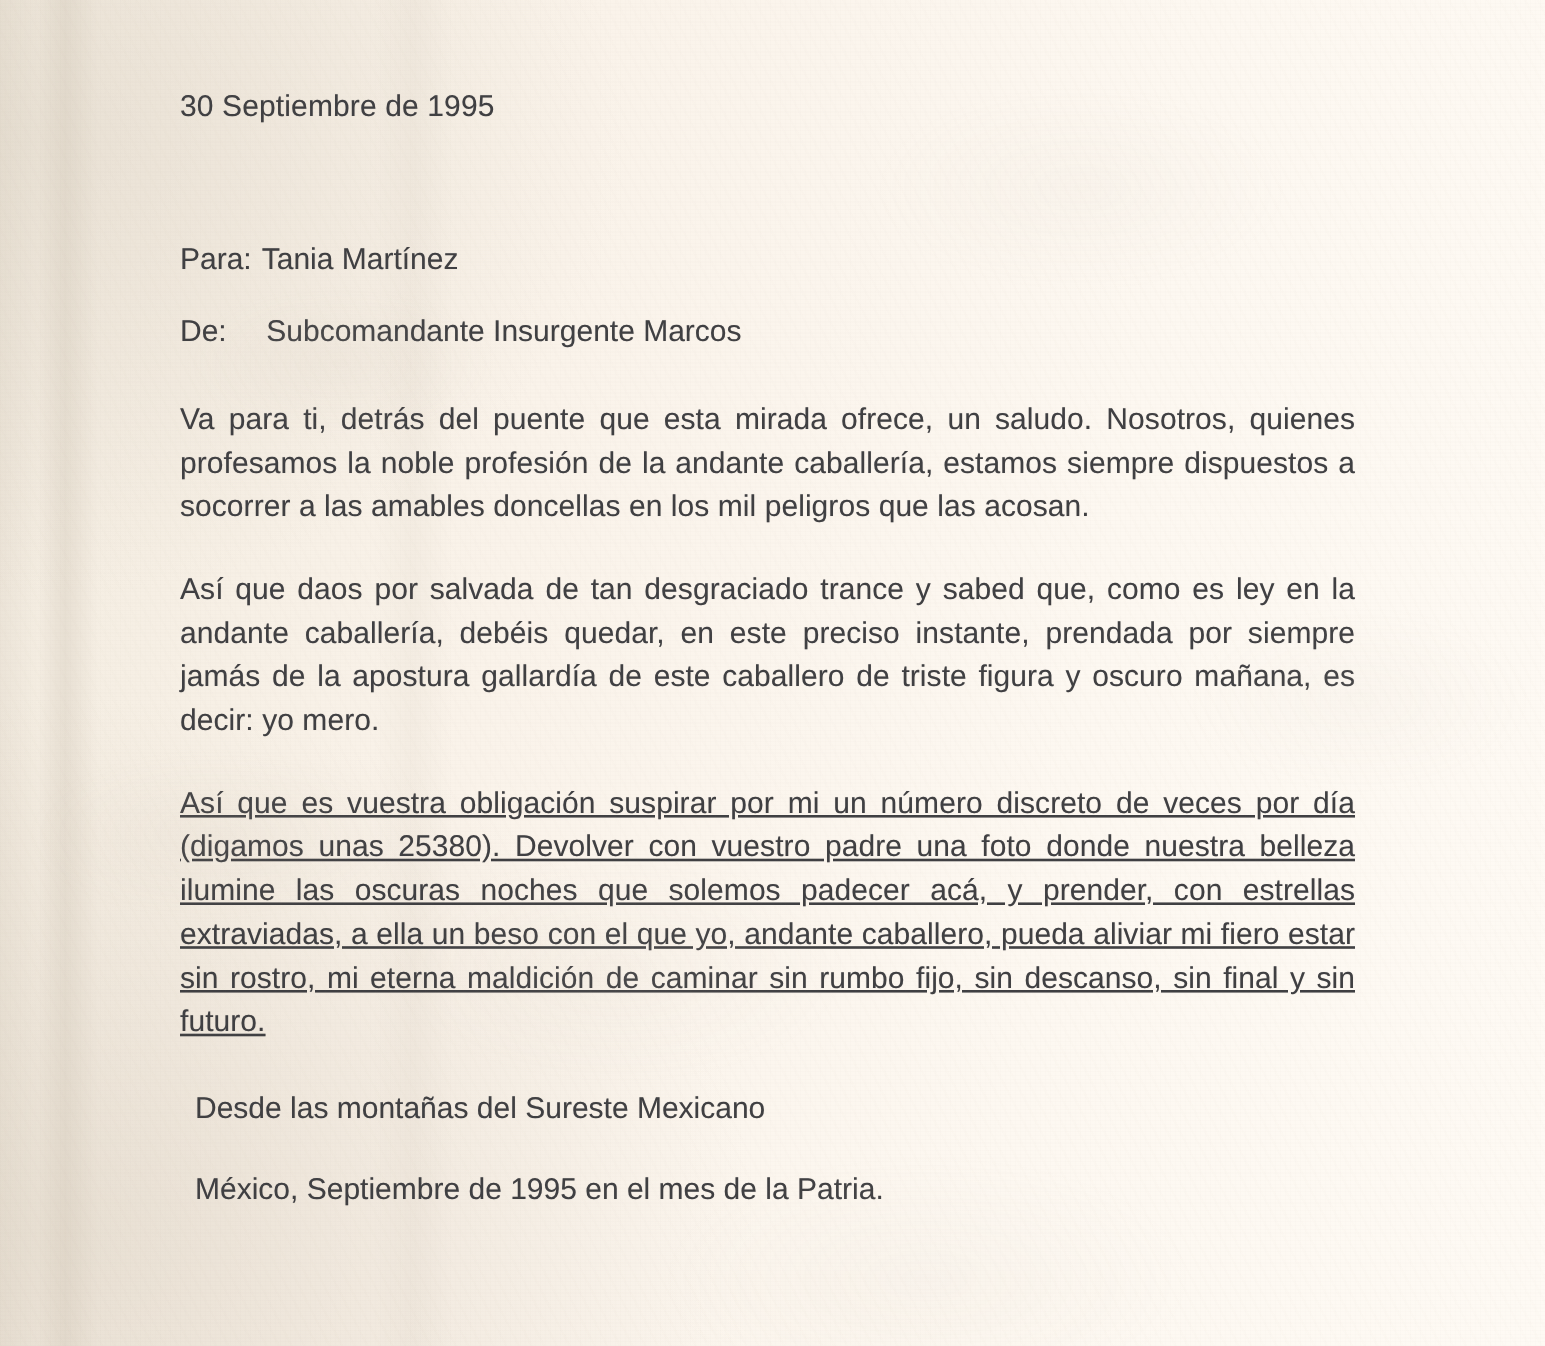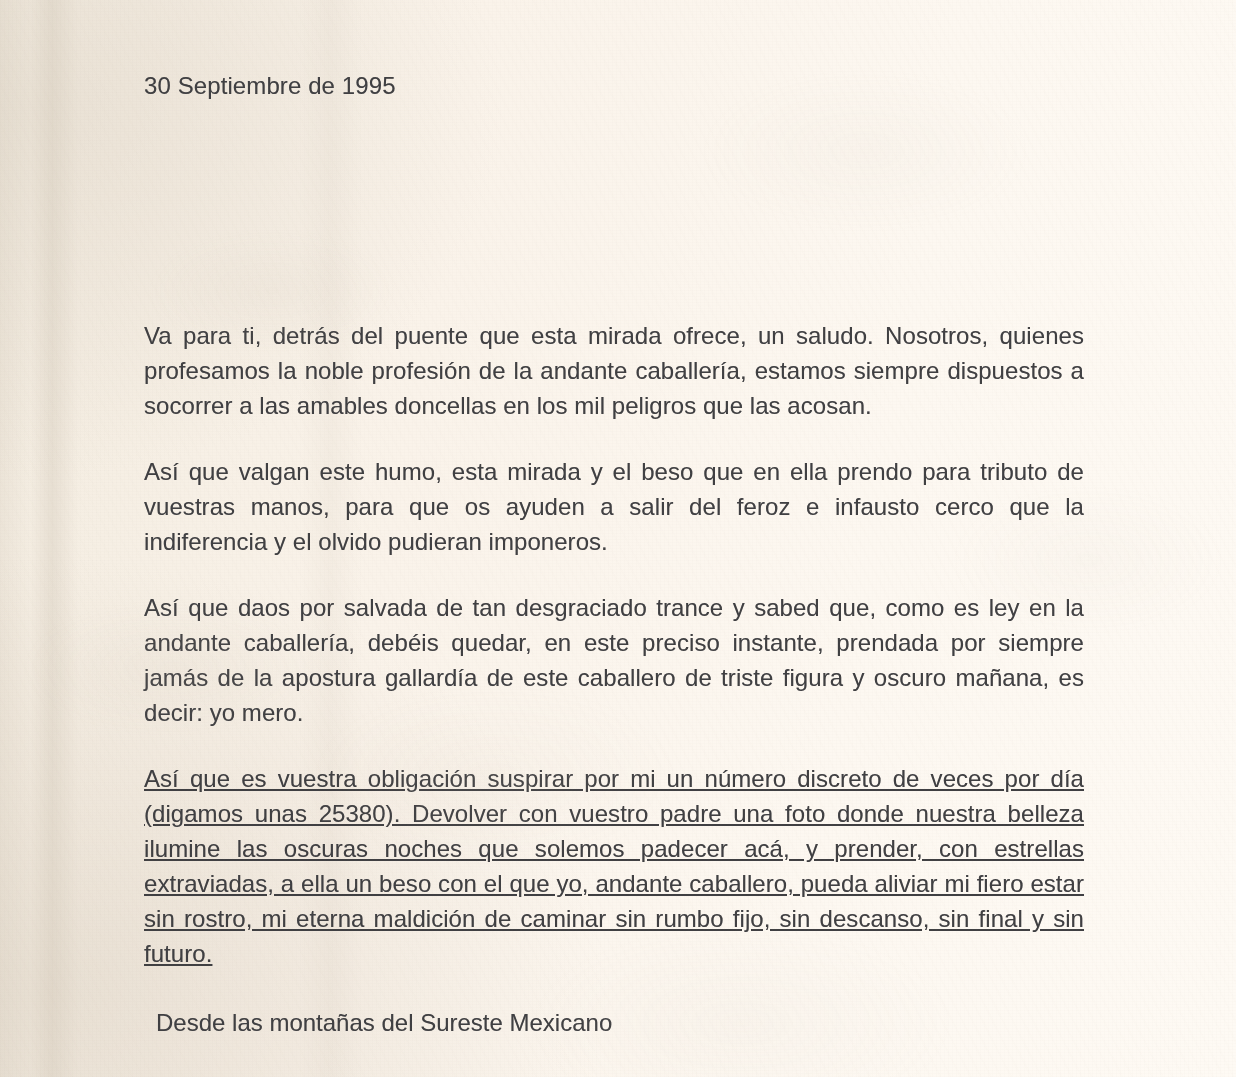--- a/index.html
+++ b/index.html
@@ -133,24 +133,31 @@
 </style>
 </head>
 <body>
 
 <div class="scan-page">
 
   <div class="letter-body">
 
     <div class="line-date">30 Septiembre de 1995</div>
 
+    <div class="addr-block">
+      <div class="addr-row">
+        <span class="addr-label label-para">Para:</span><span>Tania Martínez</span>
+      </div>
+      <div class="addr-row">
+        <span class="addr-label label-de">De:</span><span>Subcomandante Insurgente Marcos</span>
+      </div>
+    </div>
 
     <div class="paragraphs">
       <p class="para">Va para ti, detrás del puente que esta mirada ofrece, un saludo.  Nosotros, quienes profesamos la noble profesión de la andante caballería, estamos siempre dispuestos a socorrer a las amables doncellas en los mil peligros que las acosan.</p>
-      <p class="para">Así que valgan este humo, esta mirada y el beso que en ella prendo para tributo de vuestras manos, para que os ayuden a salir del feroz e infausto cerco que la indiferencia y el olvido pudieran imponeros.</p>
       <p class="para">Así que daos por salvada de tan desgraciado trance y sabed que, como es ley en la andante caballería, debéis quedar, en este preciso instante, prendada por siempre jamás de la apostura gallardía de este caballero de triste figura y oscuro mañana, es decir: yo mero.</p>
       <p class="para last-of-body">Así que es vuestra obligación suspirar por mi un número discreto de veces por día (digamos unas 25380).  Devolver con vuestro padre una foto donde nuestra belleza ilumine las oscuras noches que solemos padecer acá, y prender, con estrellas extraviadas, a ella un beso con el que yo, andante caballero, pueda aliviar mi fiero estar sin rostro, mi eterna maldición de caminar sin rumbo fijo, sin descanso, sin final y sin futuro.</p>
 
       <p class="closing">Desde las montañas del Sureste Mexicano</p>
       <p class="closing closing-gap">México, Septiembre de 1995 en el mes de la Patria.</p>
     </div>
 
   </div>
 
   <div class="paper-mottle"></div>

